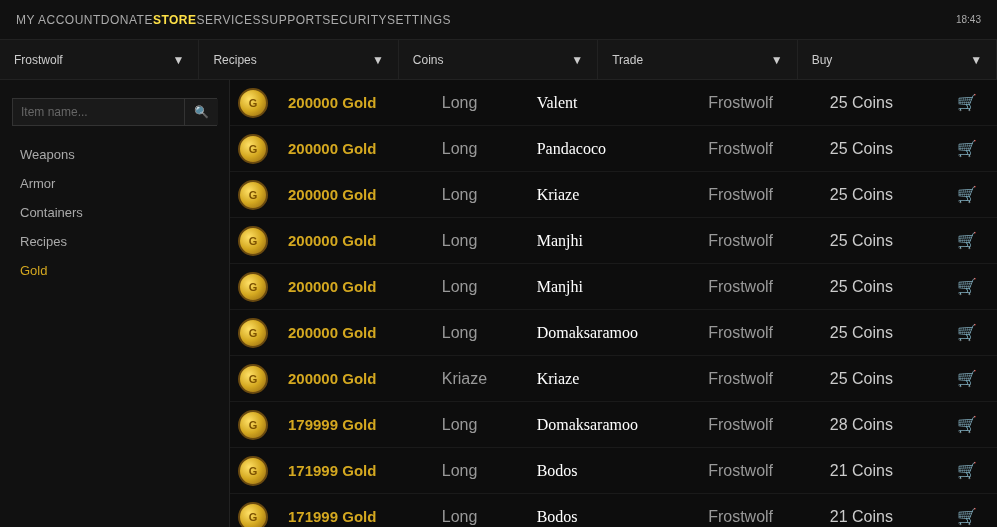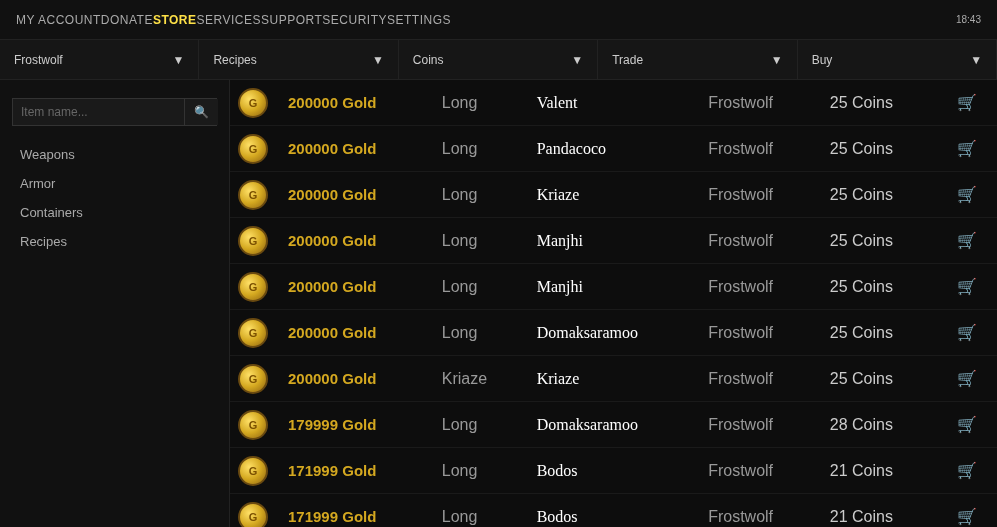--- a/index.html
+++ b/index.html
@@ -237,20 +237,21 @@
 
   <div class="sidebar">
     <div class="search-bar">
       <input class="search-input" type="text" placeholder="Item name..." style="">
       <button class="search-btn">🔍</button>
     </div>
     <div class="sidebar-item">Weapons</div>
     <div class="sidebar-item">Armor</div>
     <div class="sidebar-item">Containers</div>
     <div class="sidebar-item">Recipes</div>
+    <div class="sidebar-item active">Gold</div>
   </div>
 
   <div class="content-area">
     <div class="table-container">
       <table class="data-table">
         <tbody id="table-body">
             <tr>
       <td style="width:42px; padding: 6px 8px;">
         <div class="gold-icon">G</div>
       </td>

